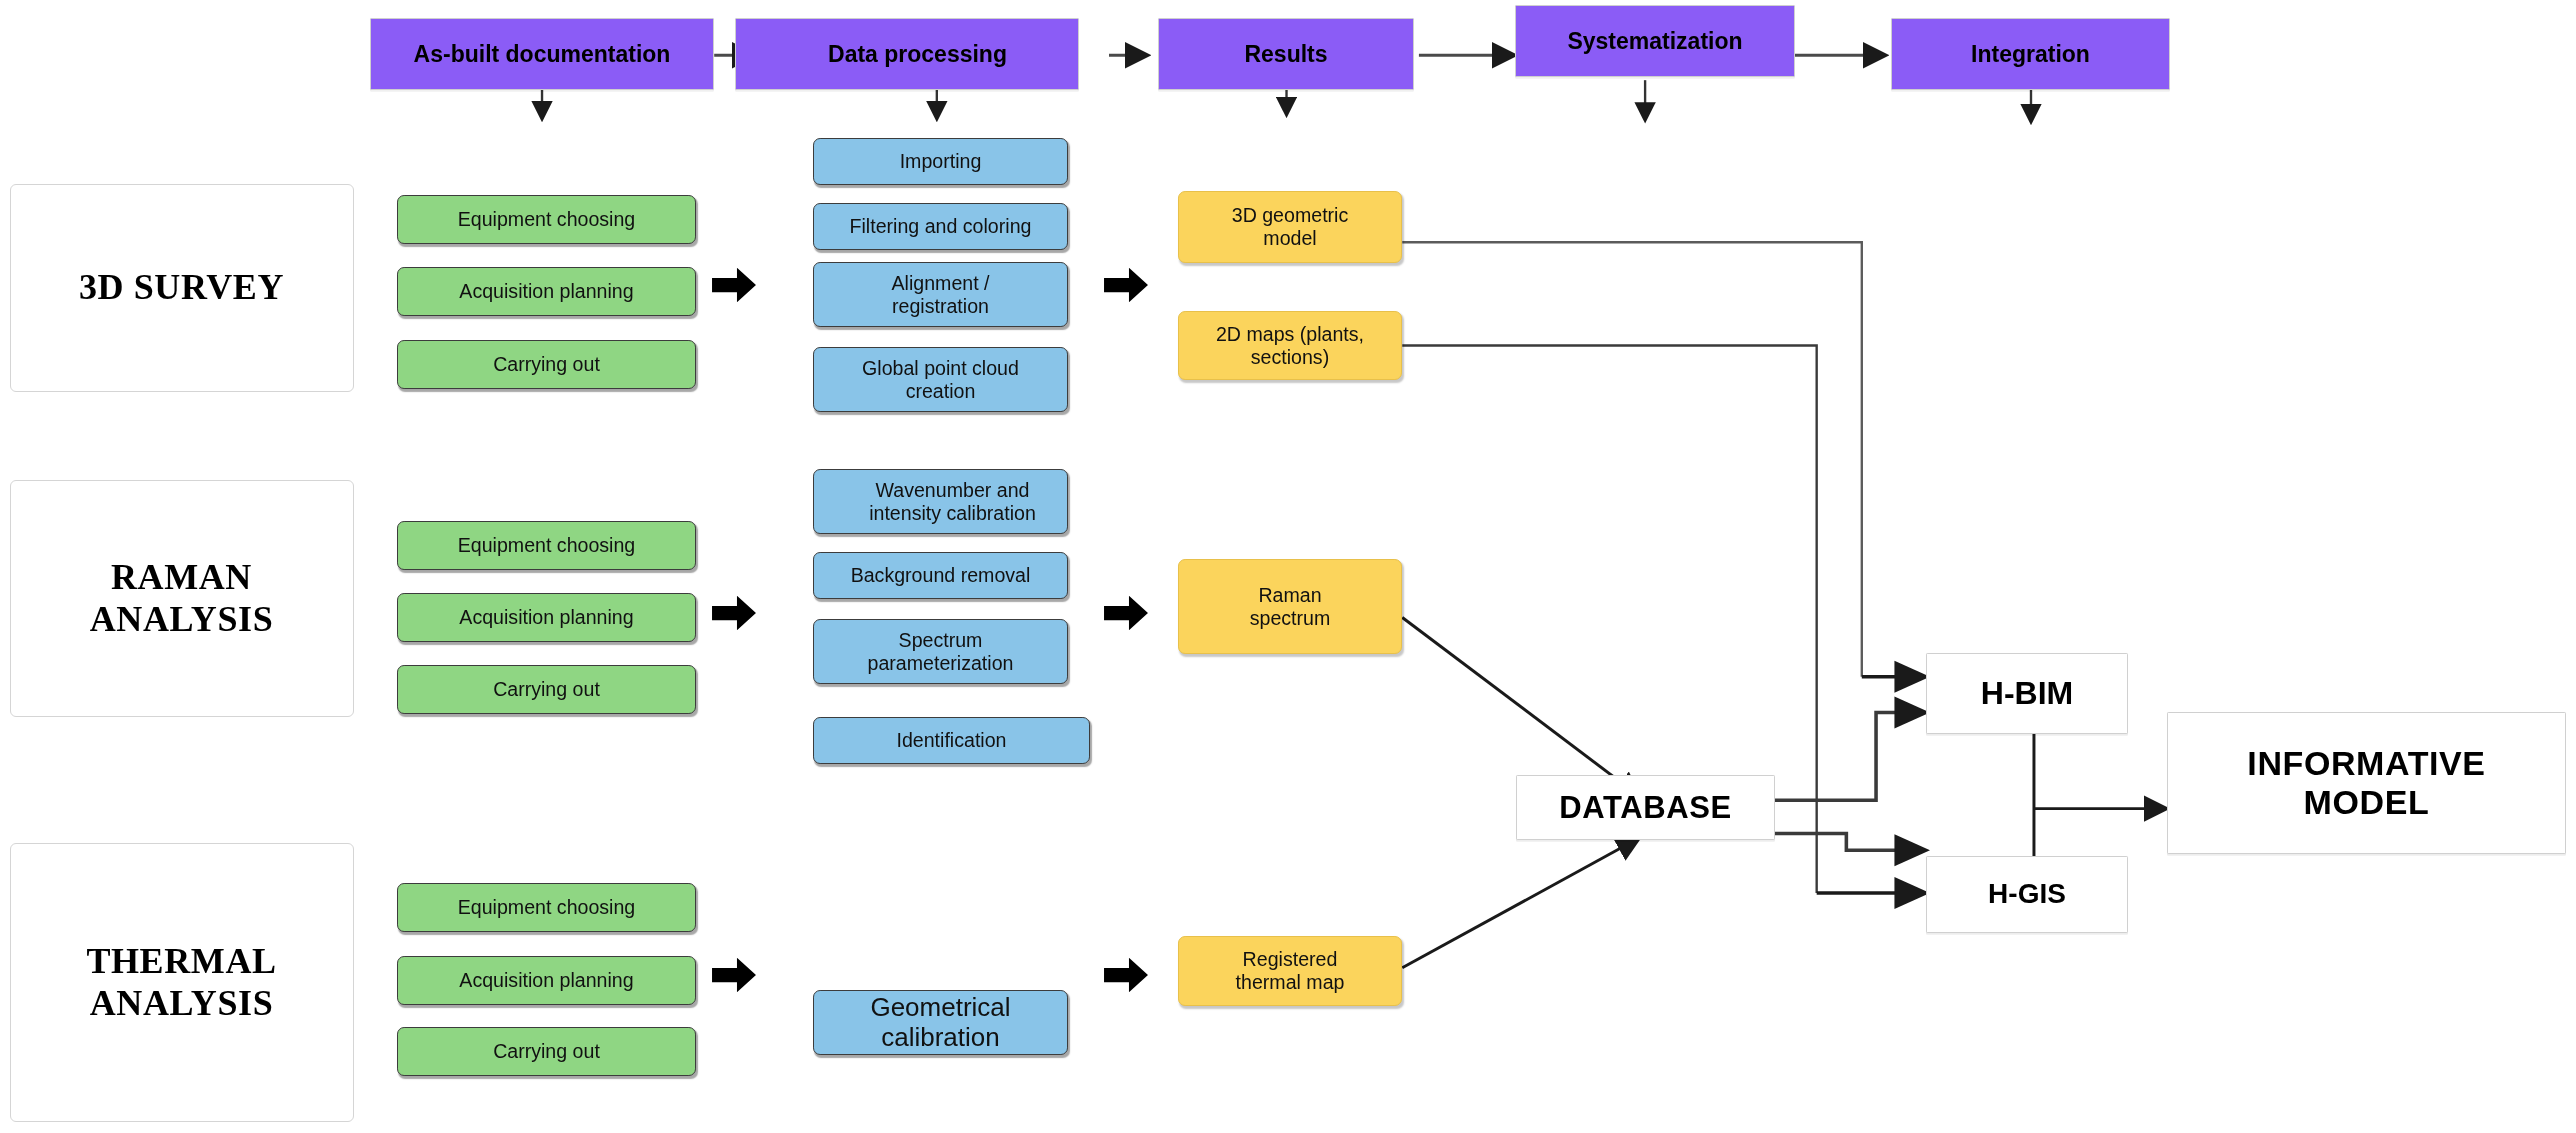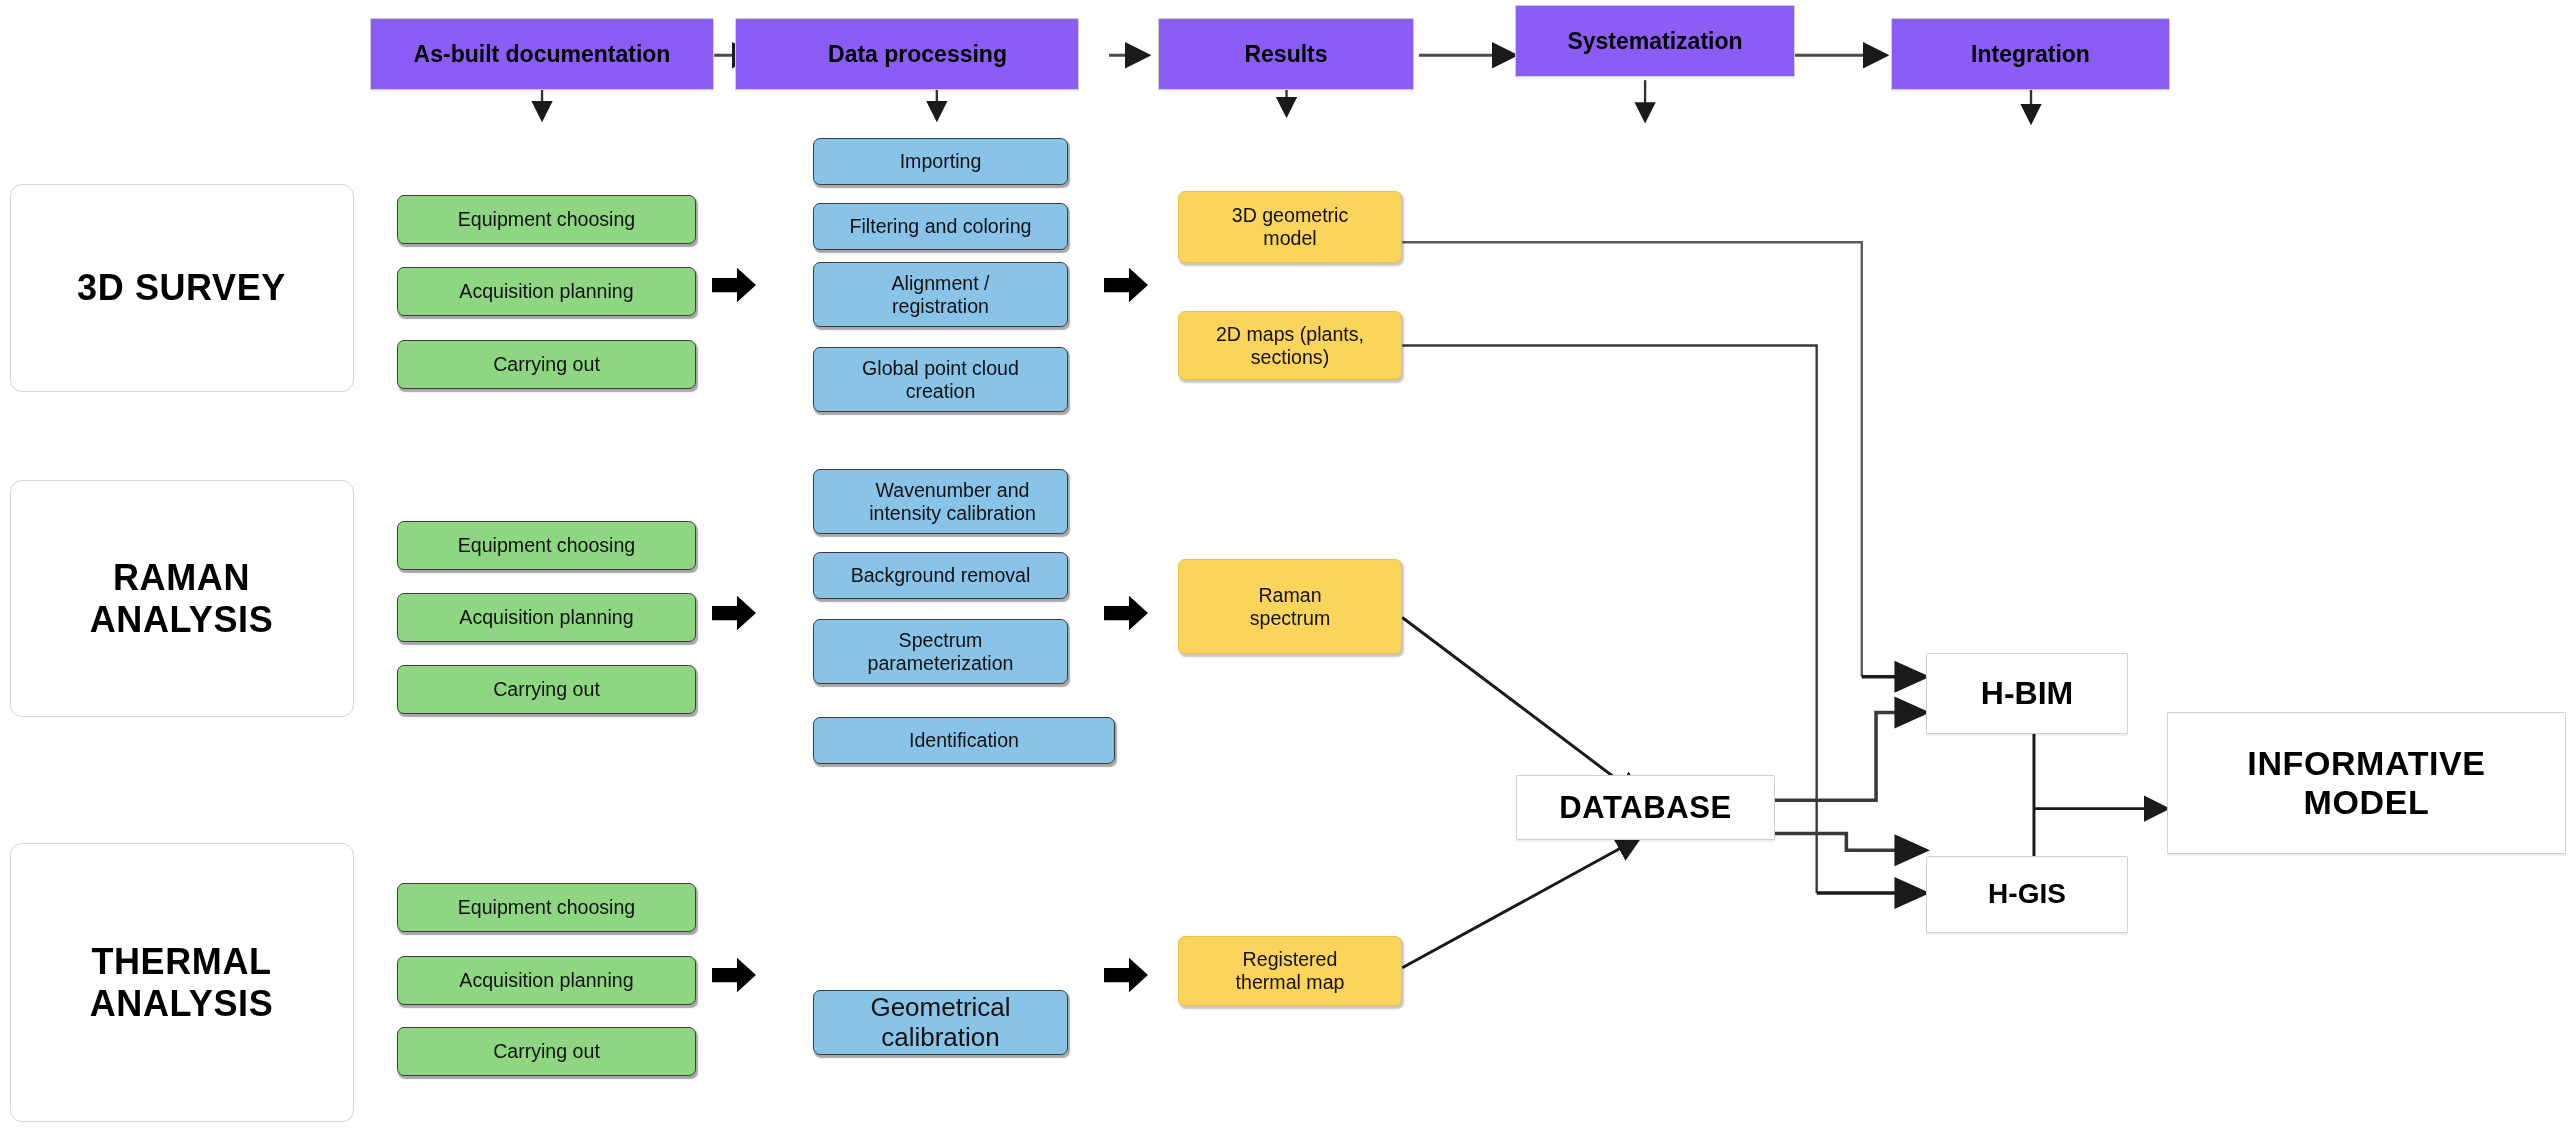--- a/index.html
+++ b/index.html
@@ -9,22 +9,22 @@
 
   
   .node{position:absolute;box-sizing:border-box;display:flex;align-items:center;
         justify-content:center;text-align:center;line-height:1.15;}
 
   
   .phase{background:#8b5cf6;border:1.8px solid #cfcfcf;border-radius:1.2px;
          font-weight:bold;color:#000;box-shadow:0 1.8px 0 rgba(0,0,0,.06);}
 
   
-  .category{background:#ffffff;border:1.8px solid #d5d5d5;border-radius:12px;
-            font-weight:bold;color:#000;}
+  .category{background:#ffffff;border:1.8px solid #d5d5d5;border-radius:6px;
+            font-weight:bold;color:#000;font-family:Liberation Serif, serif;}
 
   
   .pill{border-radius:7.1px;border:1.8px solid #3f3f3f;color:#111;
         box-shadow:1.8px 2.4px 1.2px rgba(0,0,0,.35);}
   .pill.green{background:#8FD683;border-color:#3c3c3c;}
   .pill.blue{background:#89C4E8;border-color:#3c3c3c;}
   .pill.yellow{background:#FBD45C;border-color:#e8c04a;box-shadow:1.8px 2.4px 1.8px rgba(0,0,0,.22);}
 
   
   .outcome{background:#ffffff;border:1.8px solid #d0d0d0;border-radius:1.2px;
@@ -173,21 +173,21 @@
     <span>Wavenumber and
 intensity calibration</span>
   </div>
   <div class="node pill blue" style="left:813px;top:552px;width:255px;height:47px;font-size:19.6px;">
     <span>Background removal</span>
   </div>
   <div class="node pill blue" style="left:813px;top:619px;width:255px;height:65px;font-size:19.6px;white-space:pre-line;">
     <span>Spectrum
 parameterization</span>
   </div>
-  <div class="node pill blue" style="left:813px;top:717px;width:302px;height:47px;font-size:19.6px;">
+  <div class="node pill blue" style="left:813px;top:717px;width:277px;height:47px;font-size:19.6px;">
     <span>Identification</span>
   </div>
 
   <svg class="fatarrow" style="left:1104px;top:594px;" viewBox="0 0 74 64">
     <path d="M0,20 L42,20 L42,3 L74,32 L42,61 L42,44 L0,44 z" fill="#000"></path>
   </svg>
 
   <div class="node pill yellow" style="left:1178px;top:559px;width:224px;height:95px;font-size:19.6px;white-space:pre-line;">
     <span>Raman
 spectrum</span>

